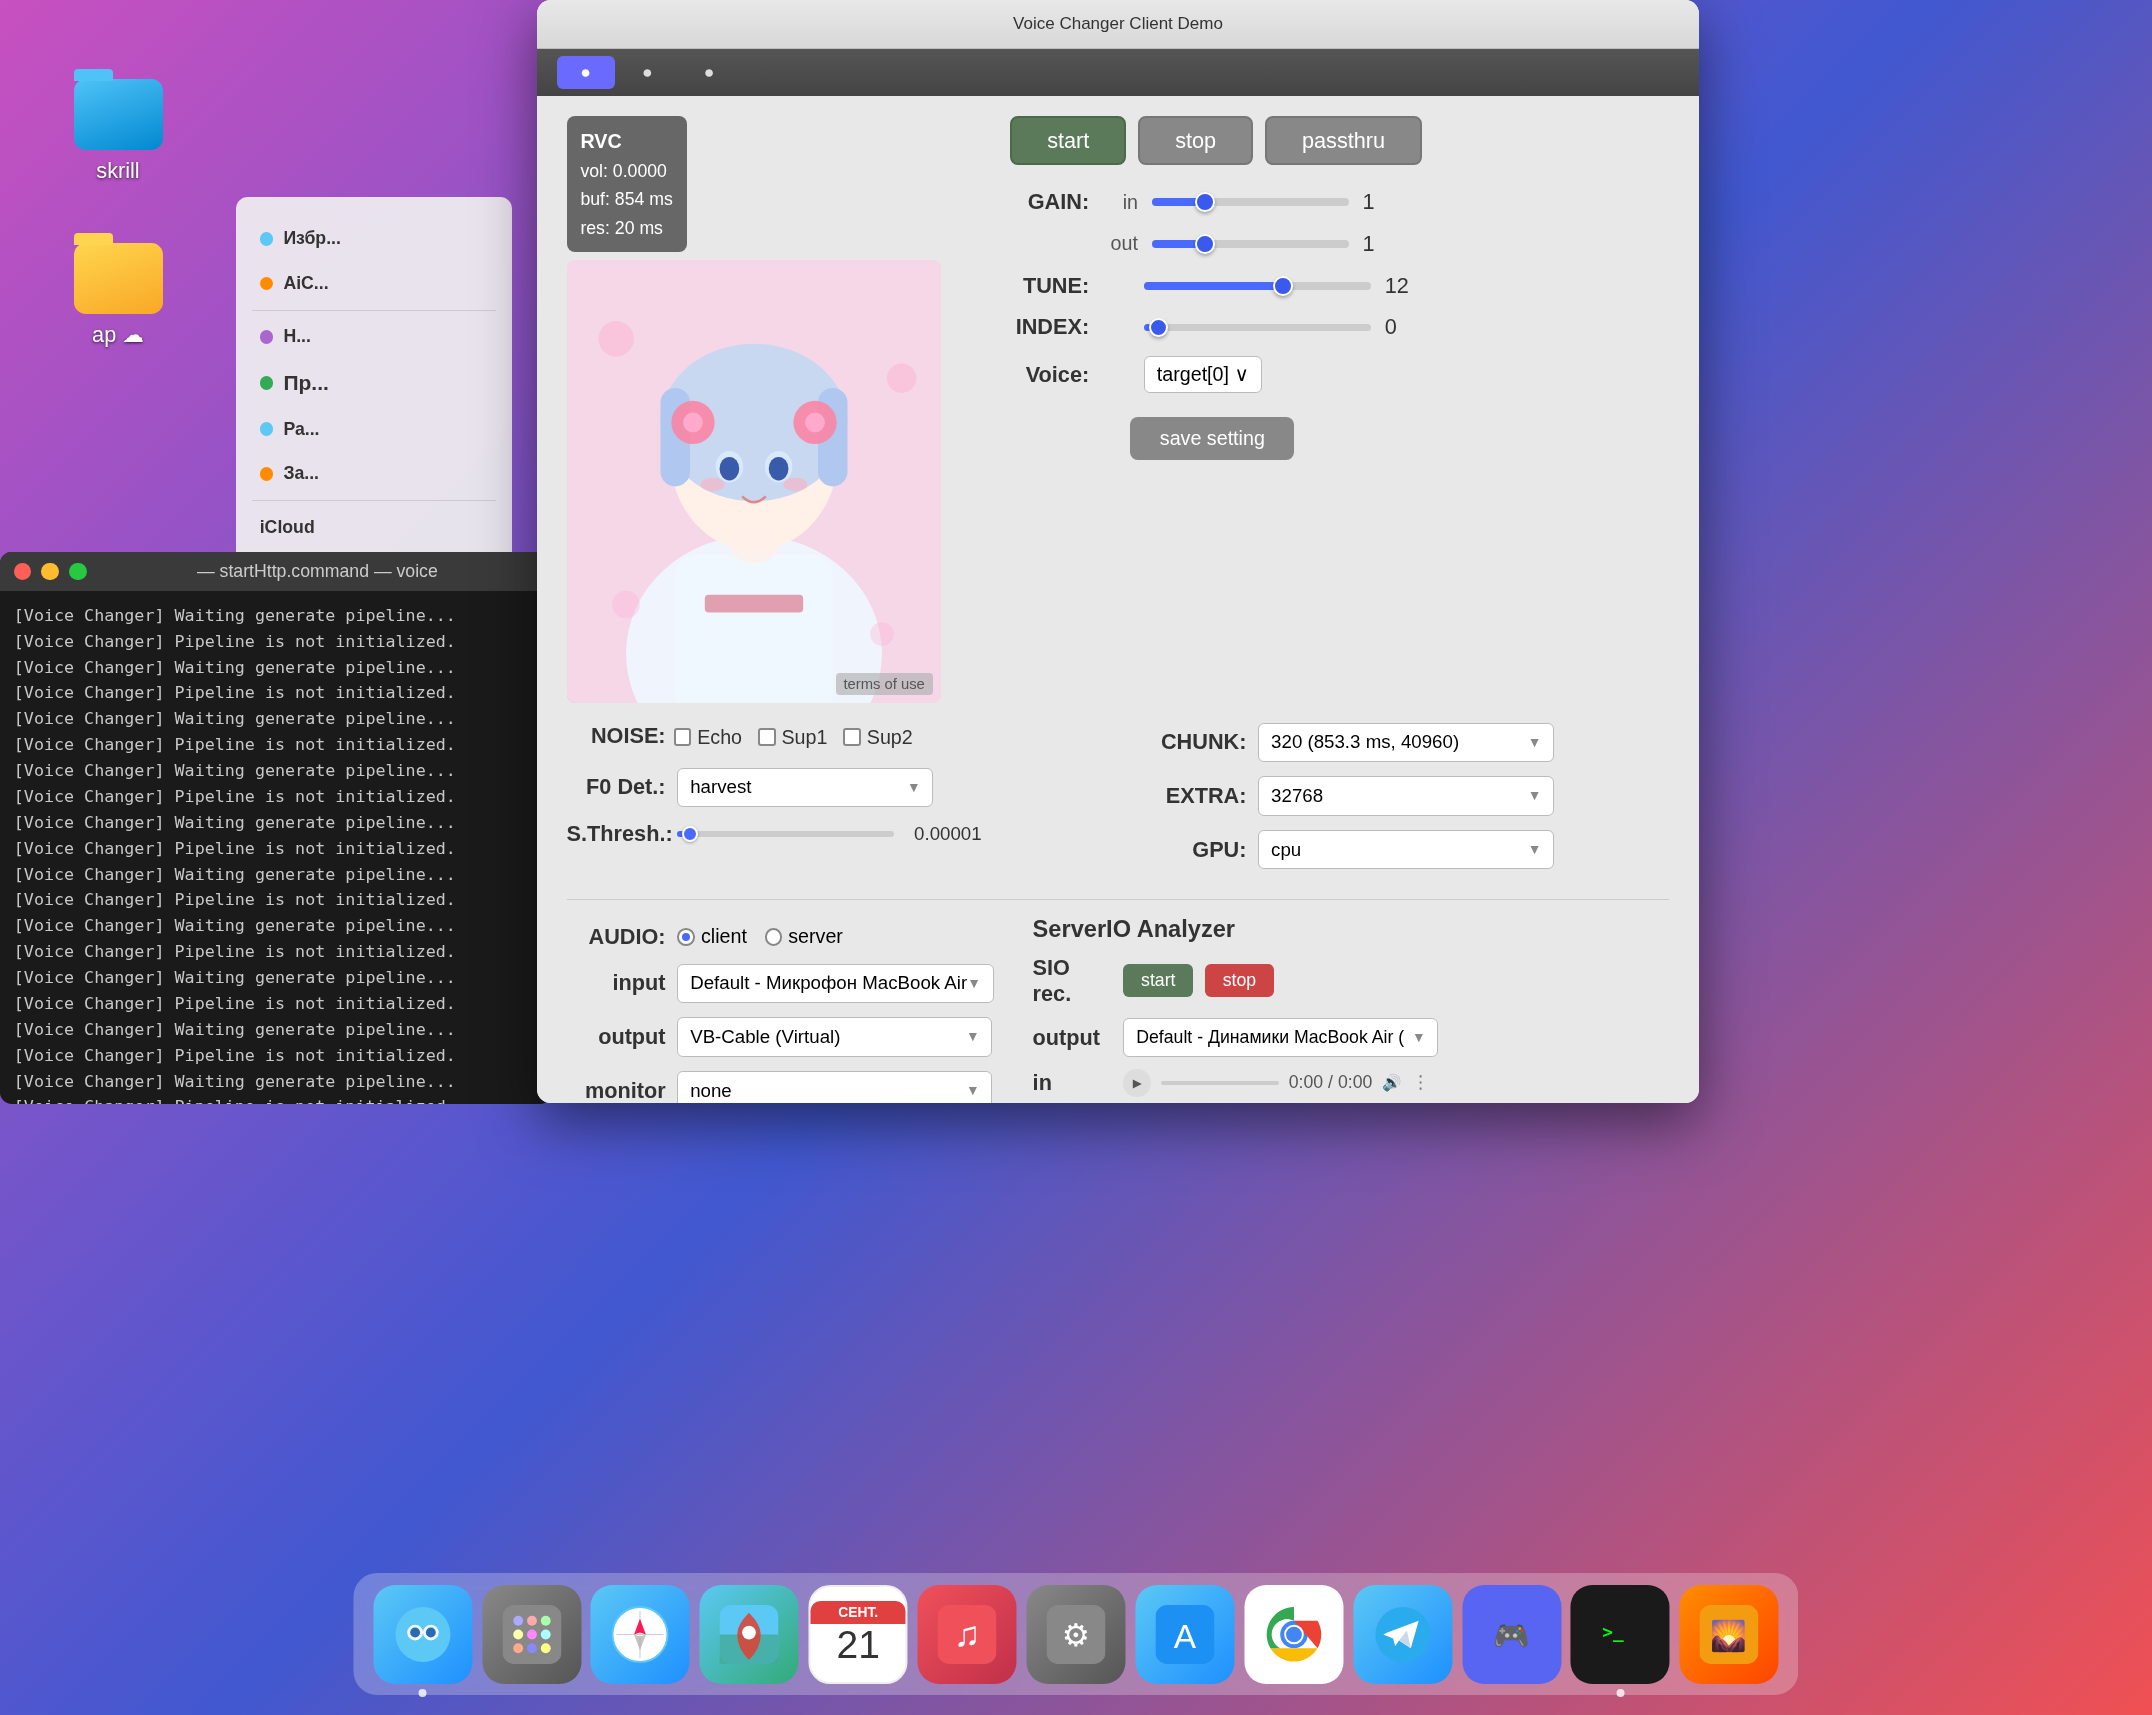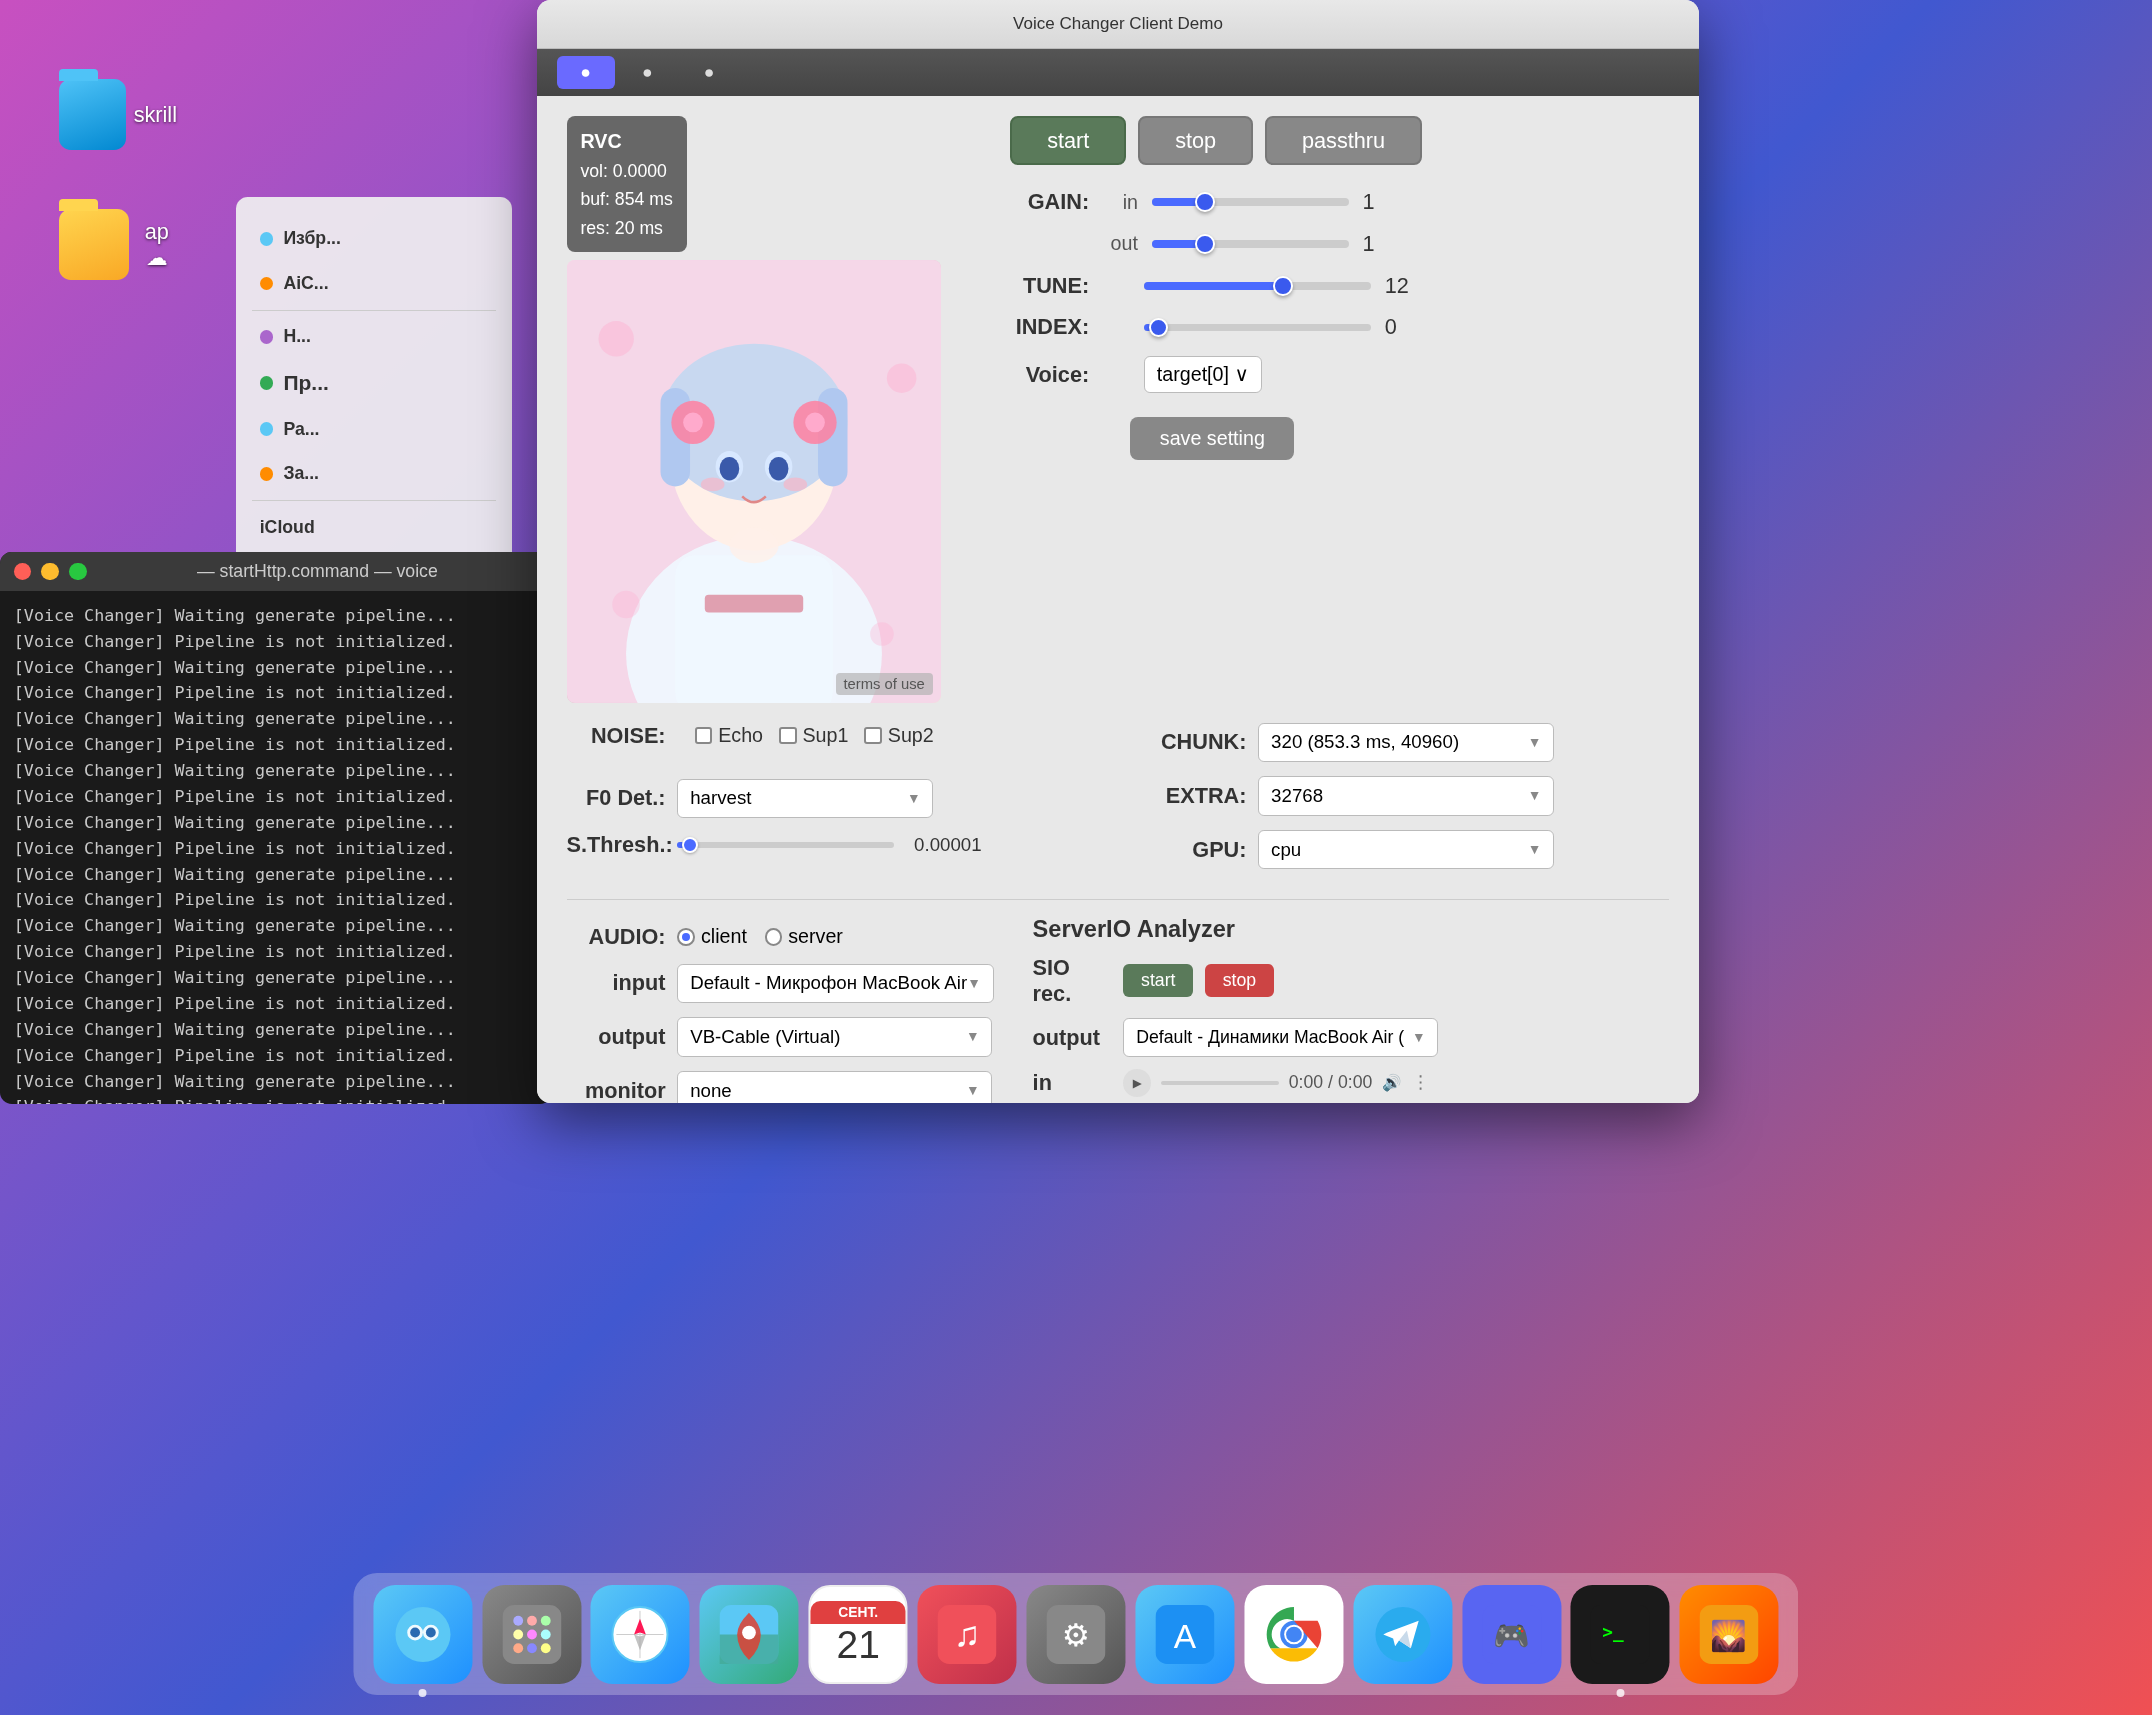--- a/index.html
+++ b/index.html
@@ -24,20 +24,21 @@
     .desktop-icons {
       position: absolute;
       top: 79px;
       left: 59px;
       display: flex;
       flex-direction: column;
       gap: 59px;
     }
     .desktop-icon {
       display: flex;
+      flex-direction: column;
       align-items: center;
       gap: 7.9px;
       cursor: pointer;
       width: 118px;
     }
     .desktop-icon .icon-img {
       width: 89px;
       height: 71px;
       border-radius: 11.8px;
     }
@@ -451,23 +452,23 @@
       left: 3px;
       width: 7.9px;
       height: 7.9px;
       border-radius: 50%;
       background: #4a6aff;
     }
 
     
     .noise-row {
       display: flex;
-      align-items: center;
-      gap: 29px;
-      margin-bottom: 30px;
+      align-items: flex-end;
+      gap: 8px;
+      margin-bottom: 19px;
     }
 
     
     .slider-h {
       height: 5.9px;
       background: #ccc;
       border-radius: 3px;
       position: relative;
       width: 217px;
     }

